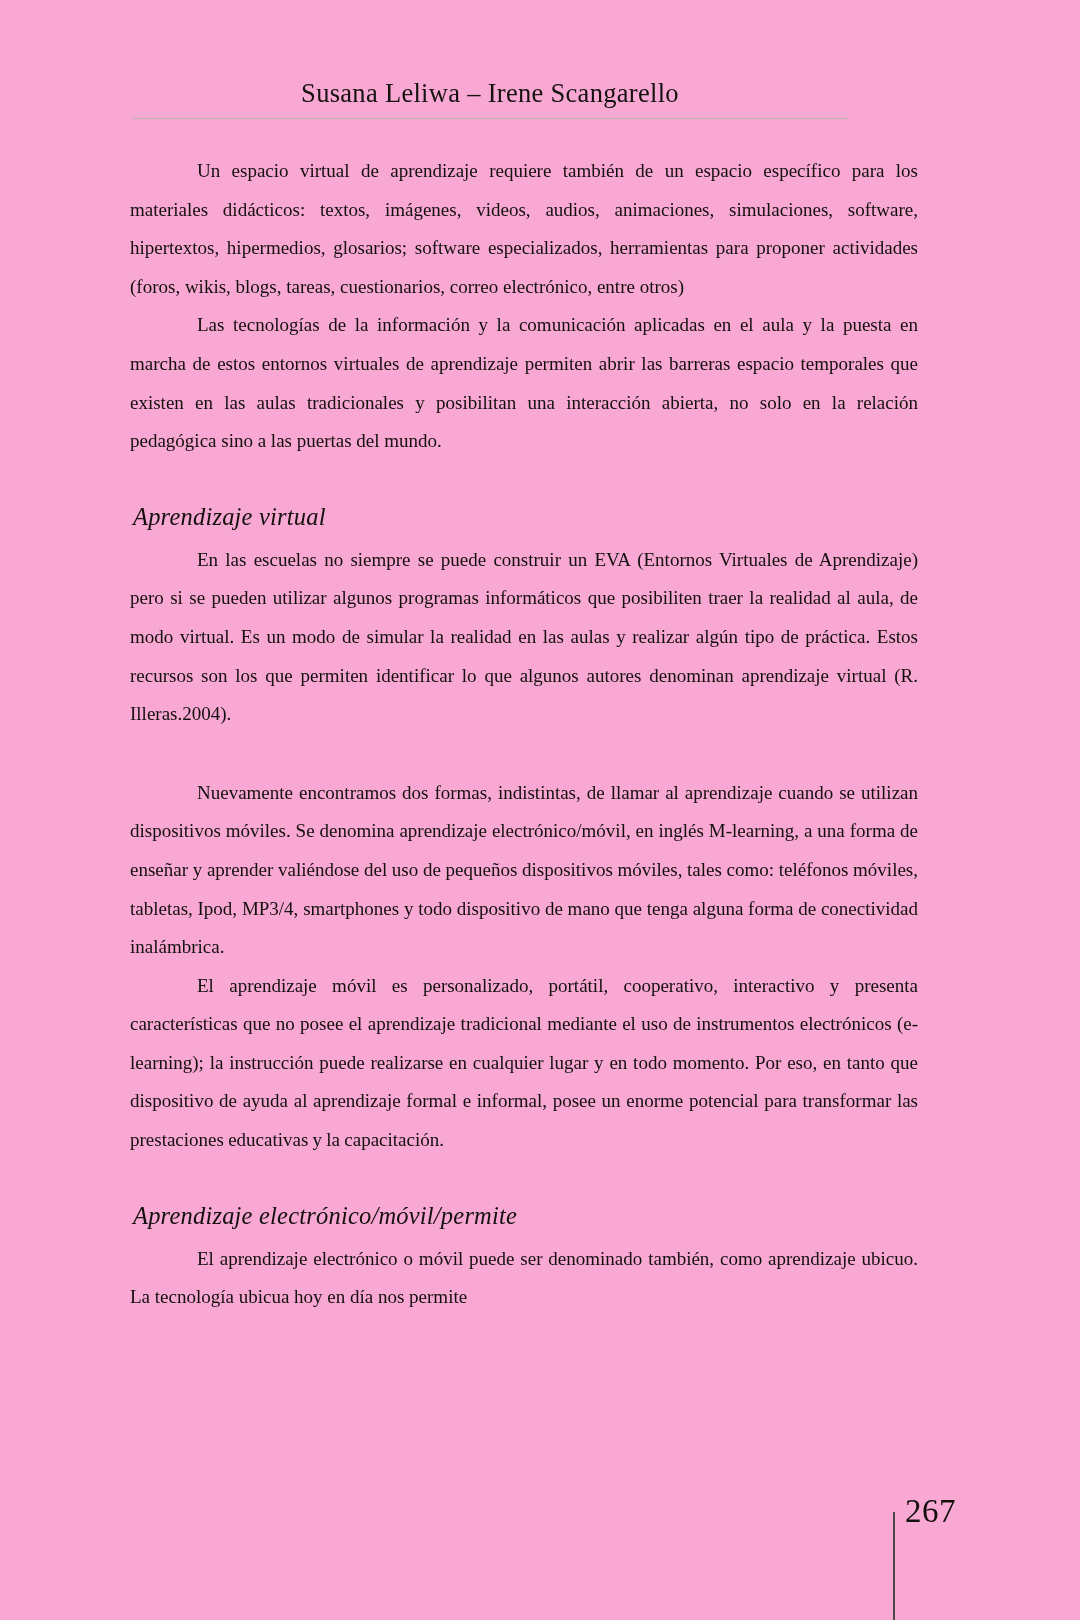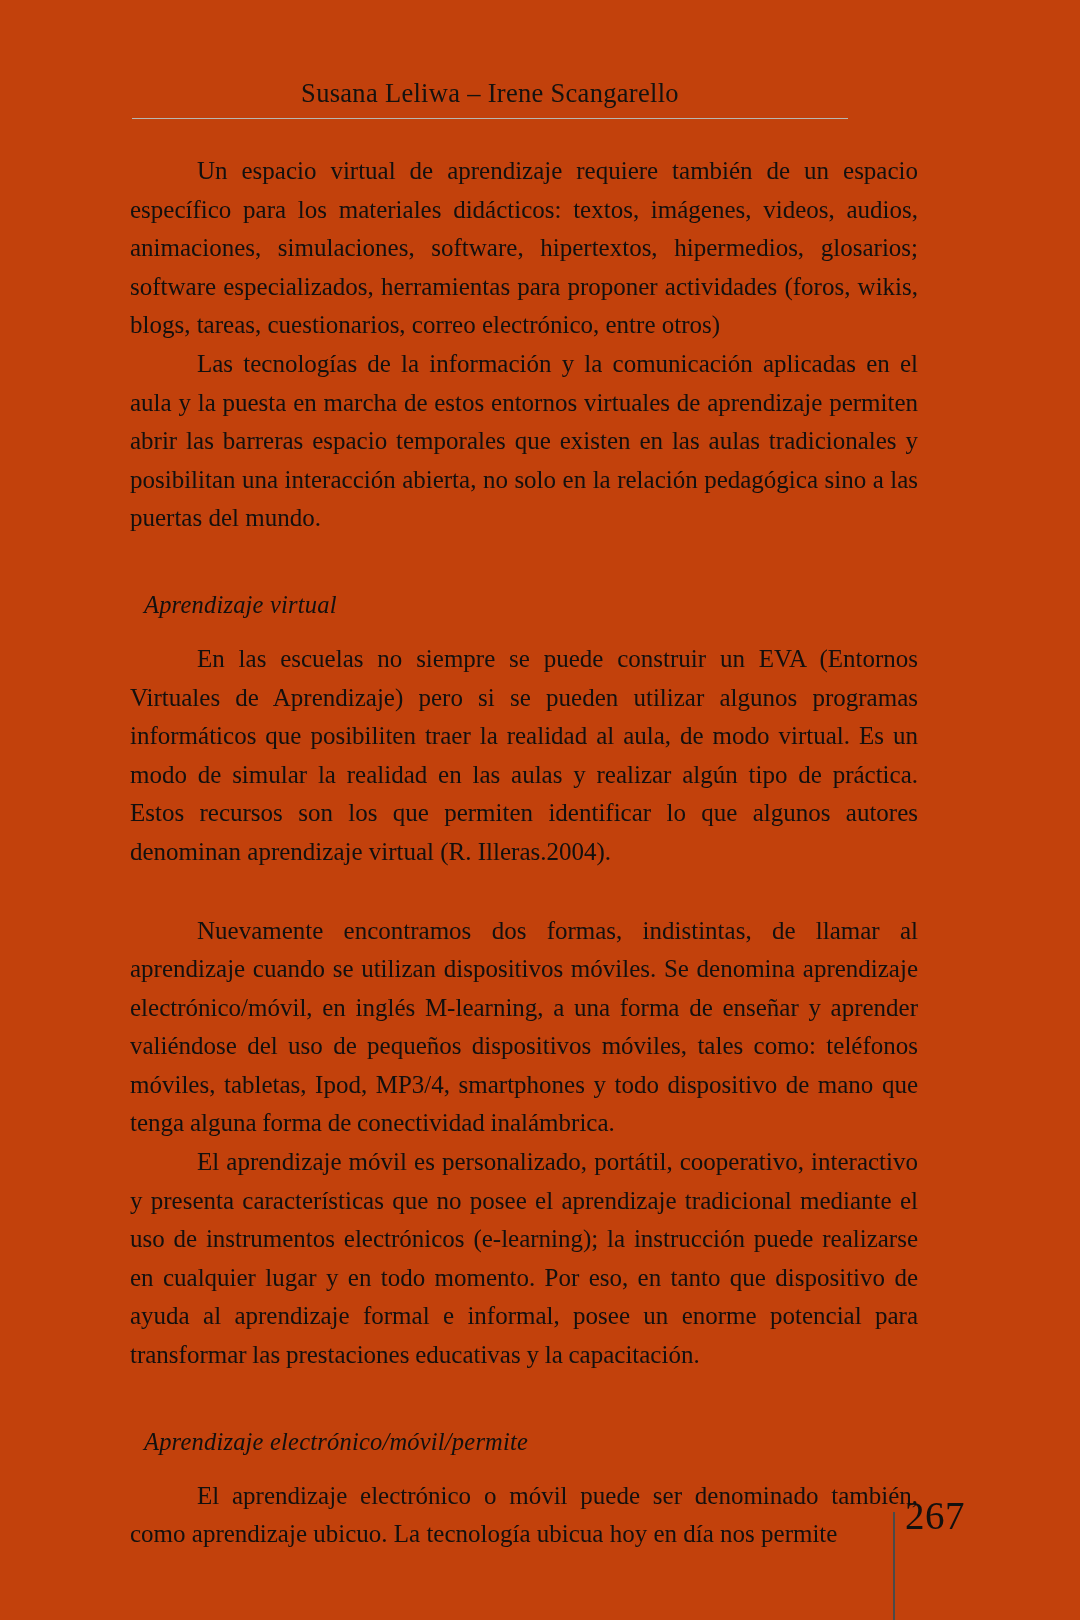--- a/index.html
+++ b/index.html
@@ -12,21 +12,21 @@
     height: 1620px;
     position: relative;
     font-family: "Liberation Serif", "DejaVu Serif", serif;
     color: #100d0c;
     overflow: hidden;
   }
 
   .page {
     position: absolute;
     inset: 0;
-    background: #c2410c;
+    background: #f9a8d4;
     text-decoration: underline;
   }
 
   
   .running-head {
     position: absolute;
     left: 132px;
     top: 78px;
     width: 716px;
     text-align: center;
@@ -50,33 +50,33 @@
     left: 130px;
     top: 152px;
     width: 788px;
   }
 
   p.para {
     margin: 0;
     text-indent: 67px;
     text-align: justify;
     text-justify: inter-word;
-    font-size: 25px;
+    font-size: 19px;
     line-height: 38.6px;
     color: #13100e;
     hyphens: none;
   }
   p.para:last-child { margin-bottom: 8px; }
 
   p.para.tight {
     word-spacing: -0.5px;
   }
 
   h2.subhead {
-    margin: 14px;
+    margin: 3px;
     font-size: 24.5px;
     font-style: italic;
     font-weight: normal;
     line-height: 34px;
     color: #13100e;
     letter-spacing: 0.2px;
   }
 
   .sp-before-head { height: 36px; }
   .sp-after-head  { height: 4px; }
@@ -87,21 +87,21 @@
     left: 893px;
     top: 1512px;
     width: 2px;
     height: 108px;
     background: #4b4a48;
   }
   .folio {
     position: absolute;
     left: 905px;
     top: 1493px;
-    font-size: 39px;
+    font-size: 33px;
     color: #13100e;
     letter-spacing: 0.5px;
   }
 </style>
 </head>
 <body>
 
 <div class="page">
 
   <div class="running-head">Susana Leliwa – Irene Scangarello</div>

